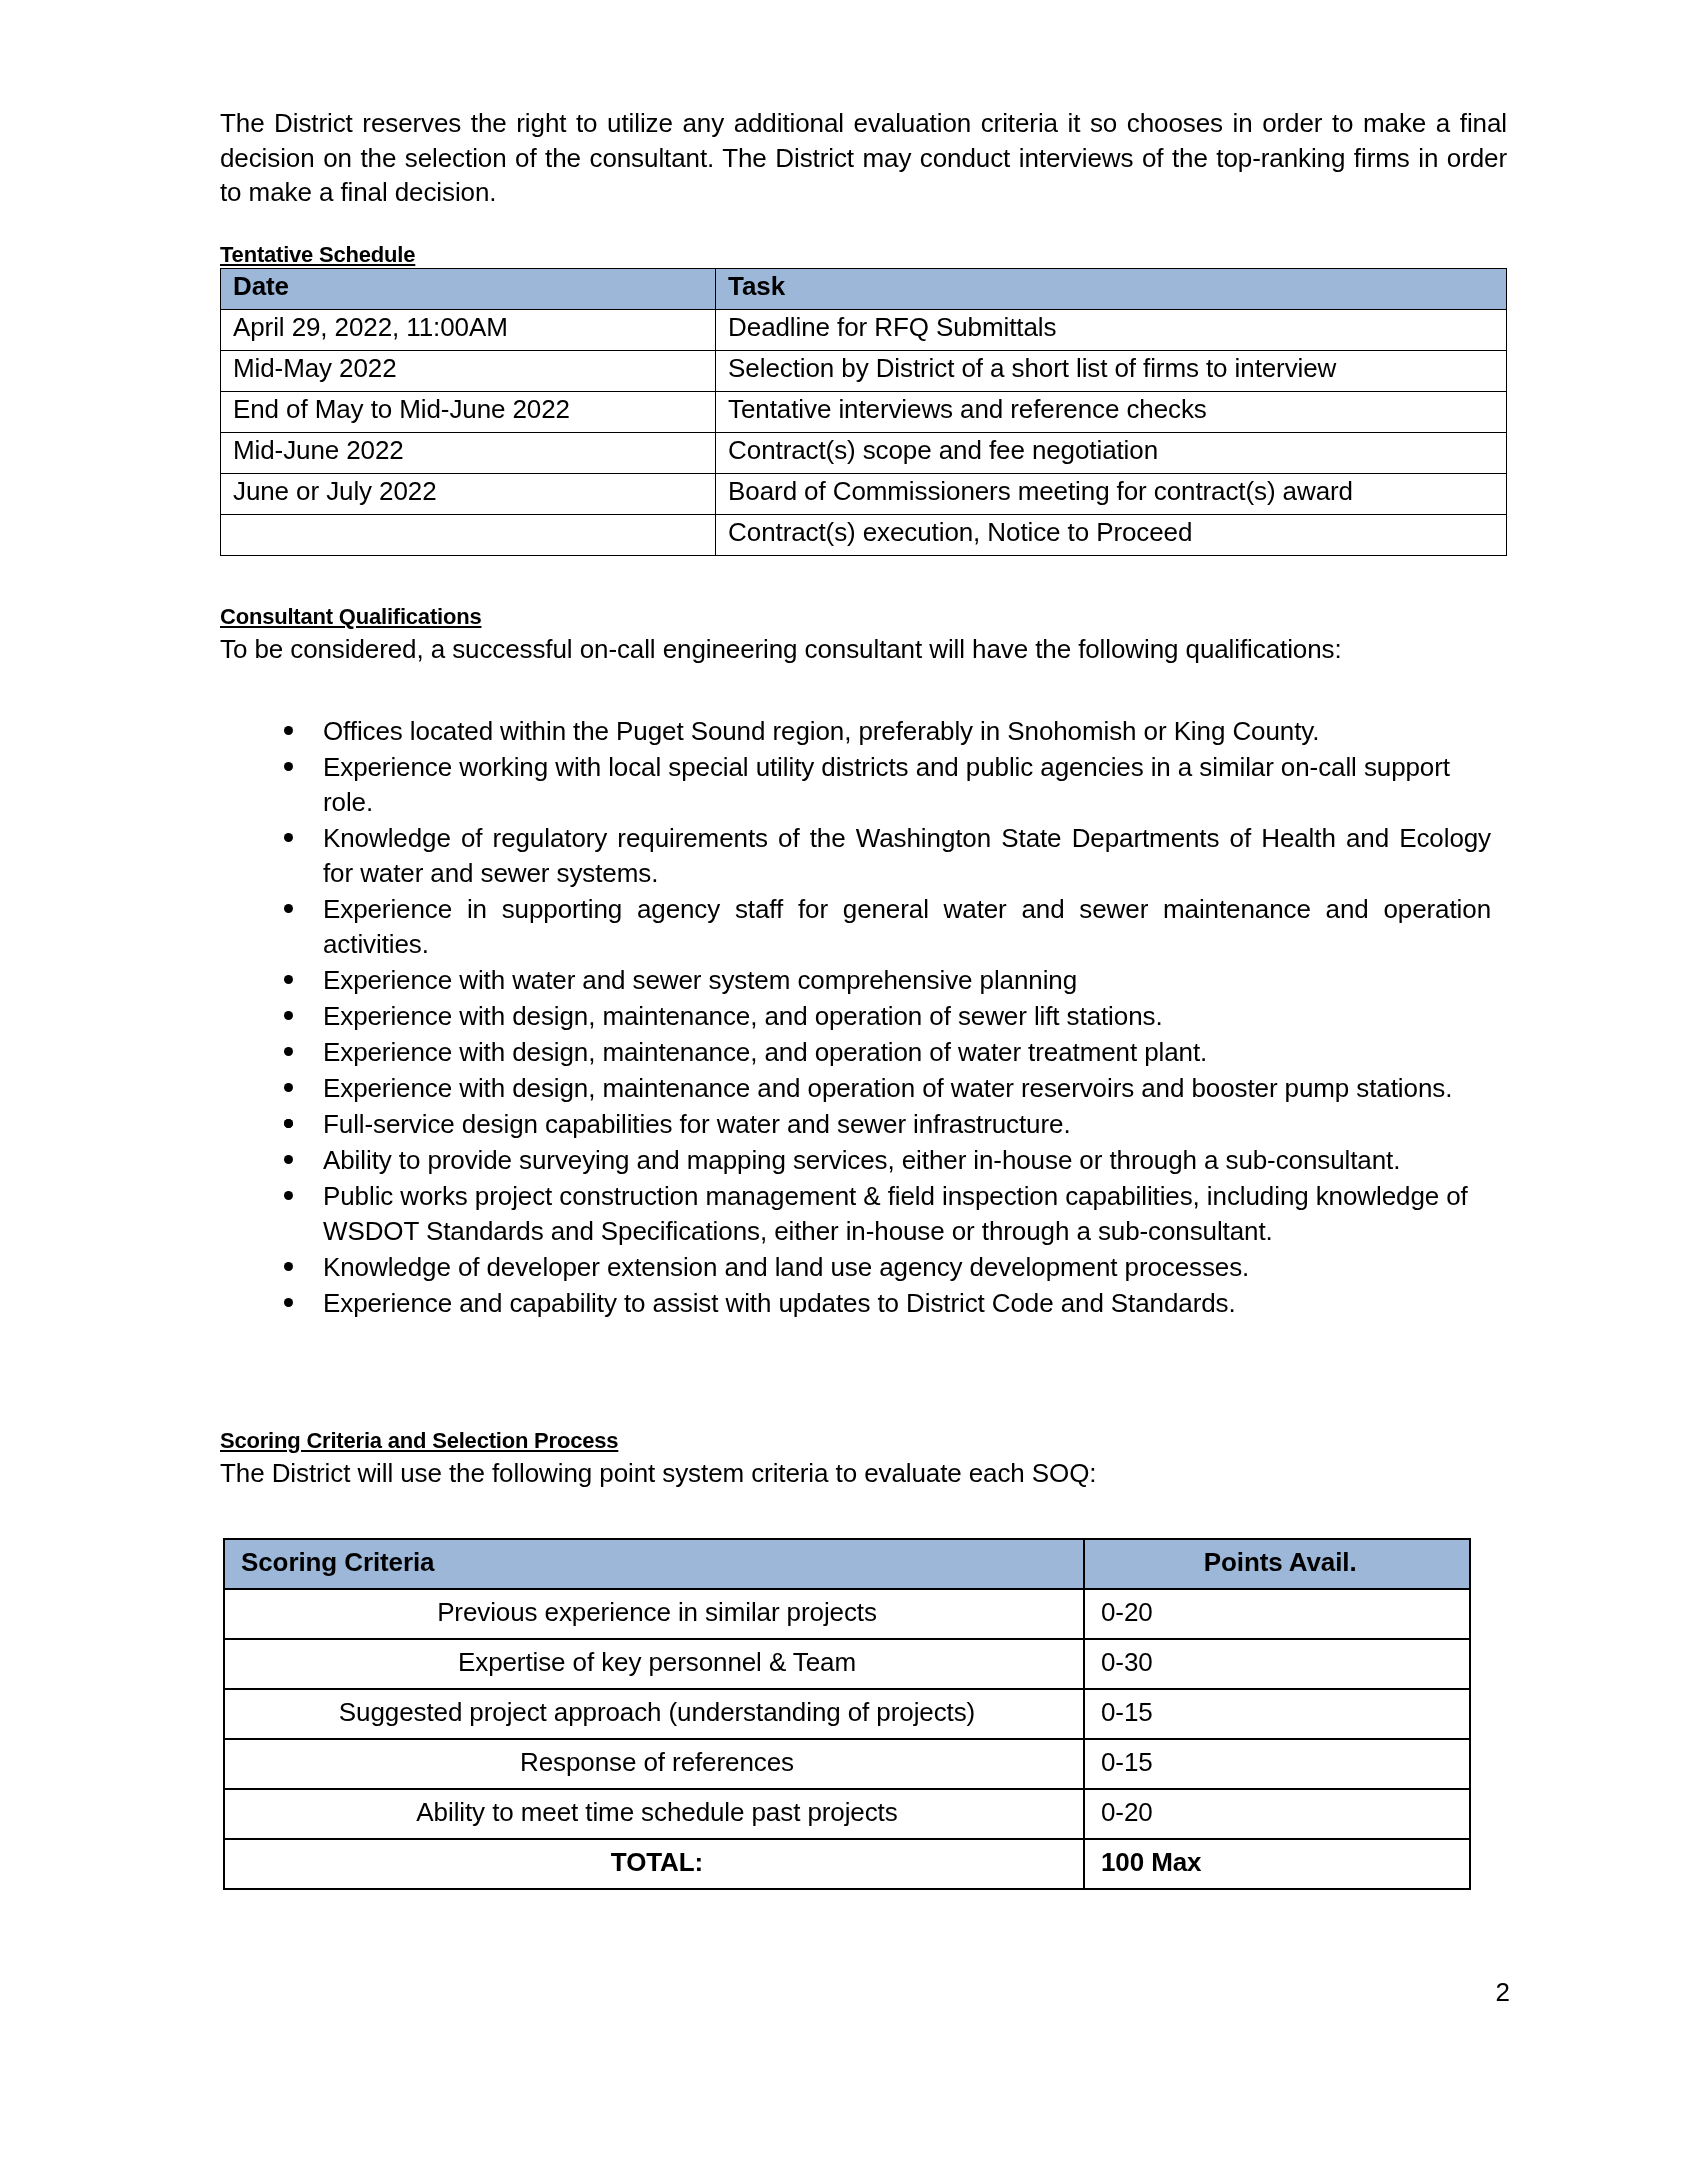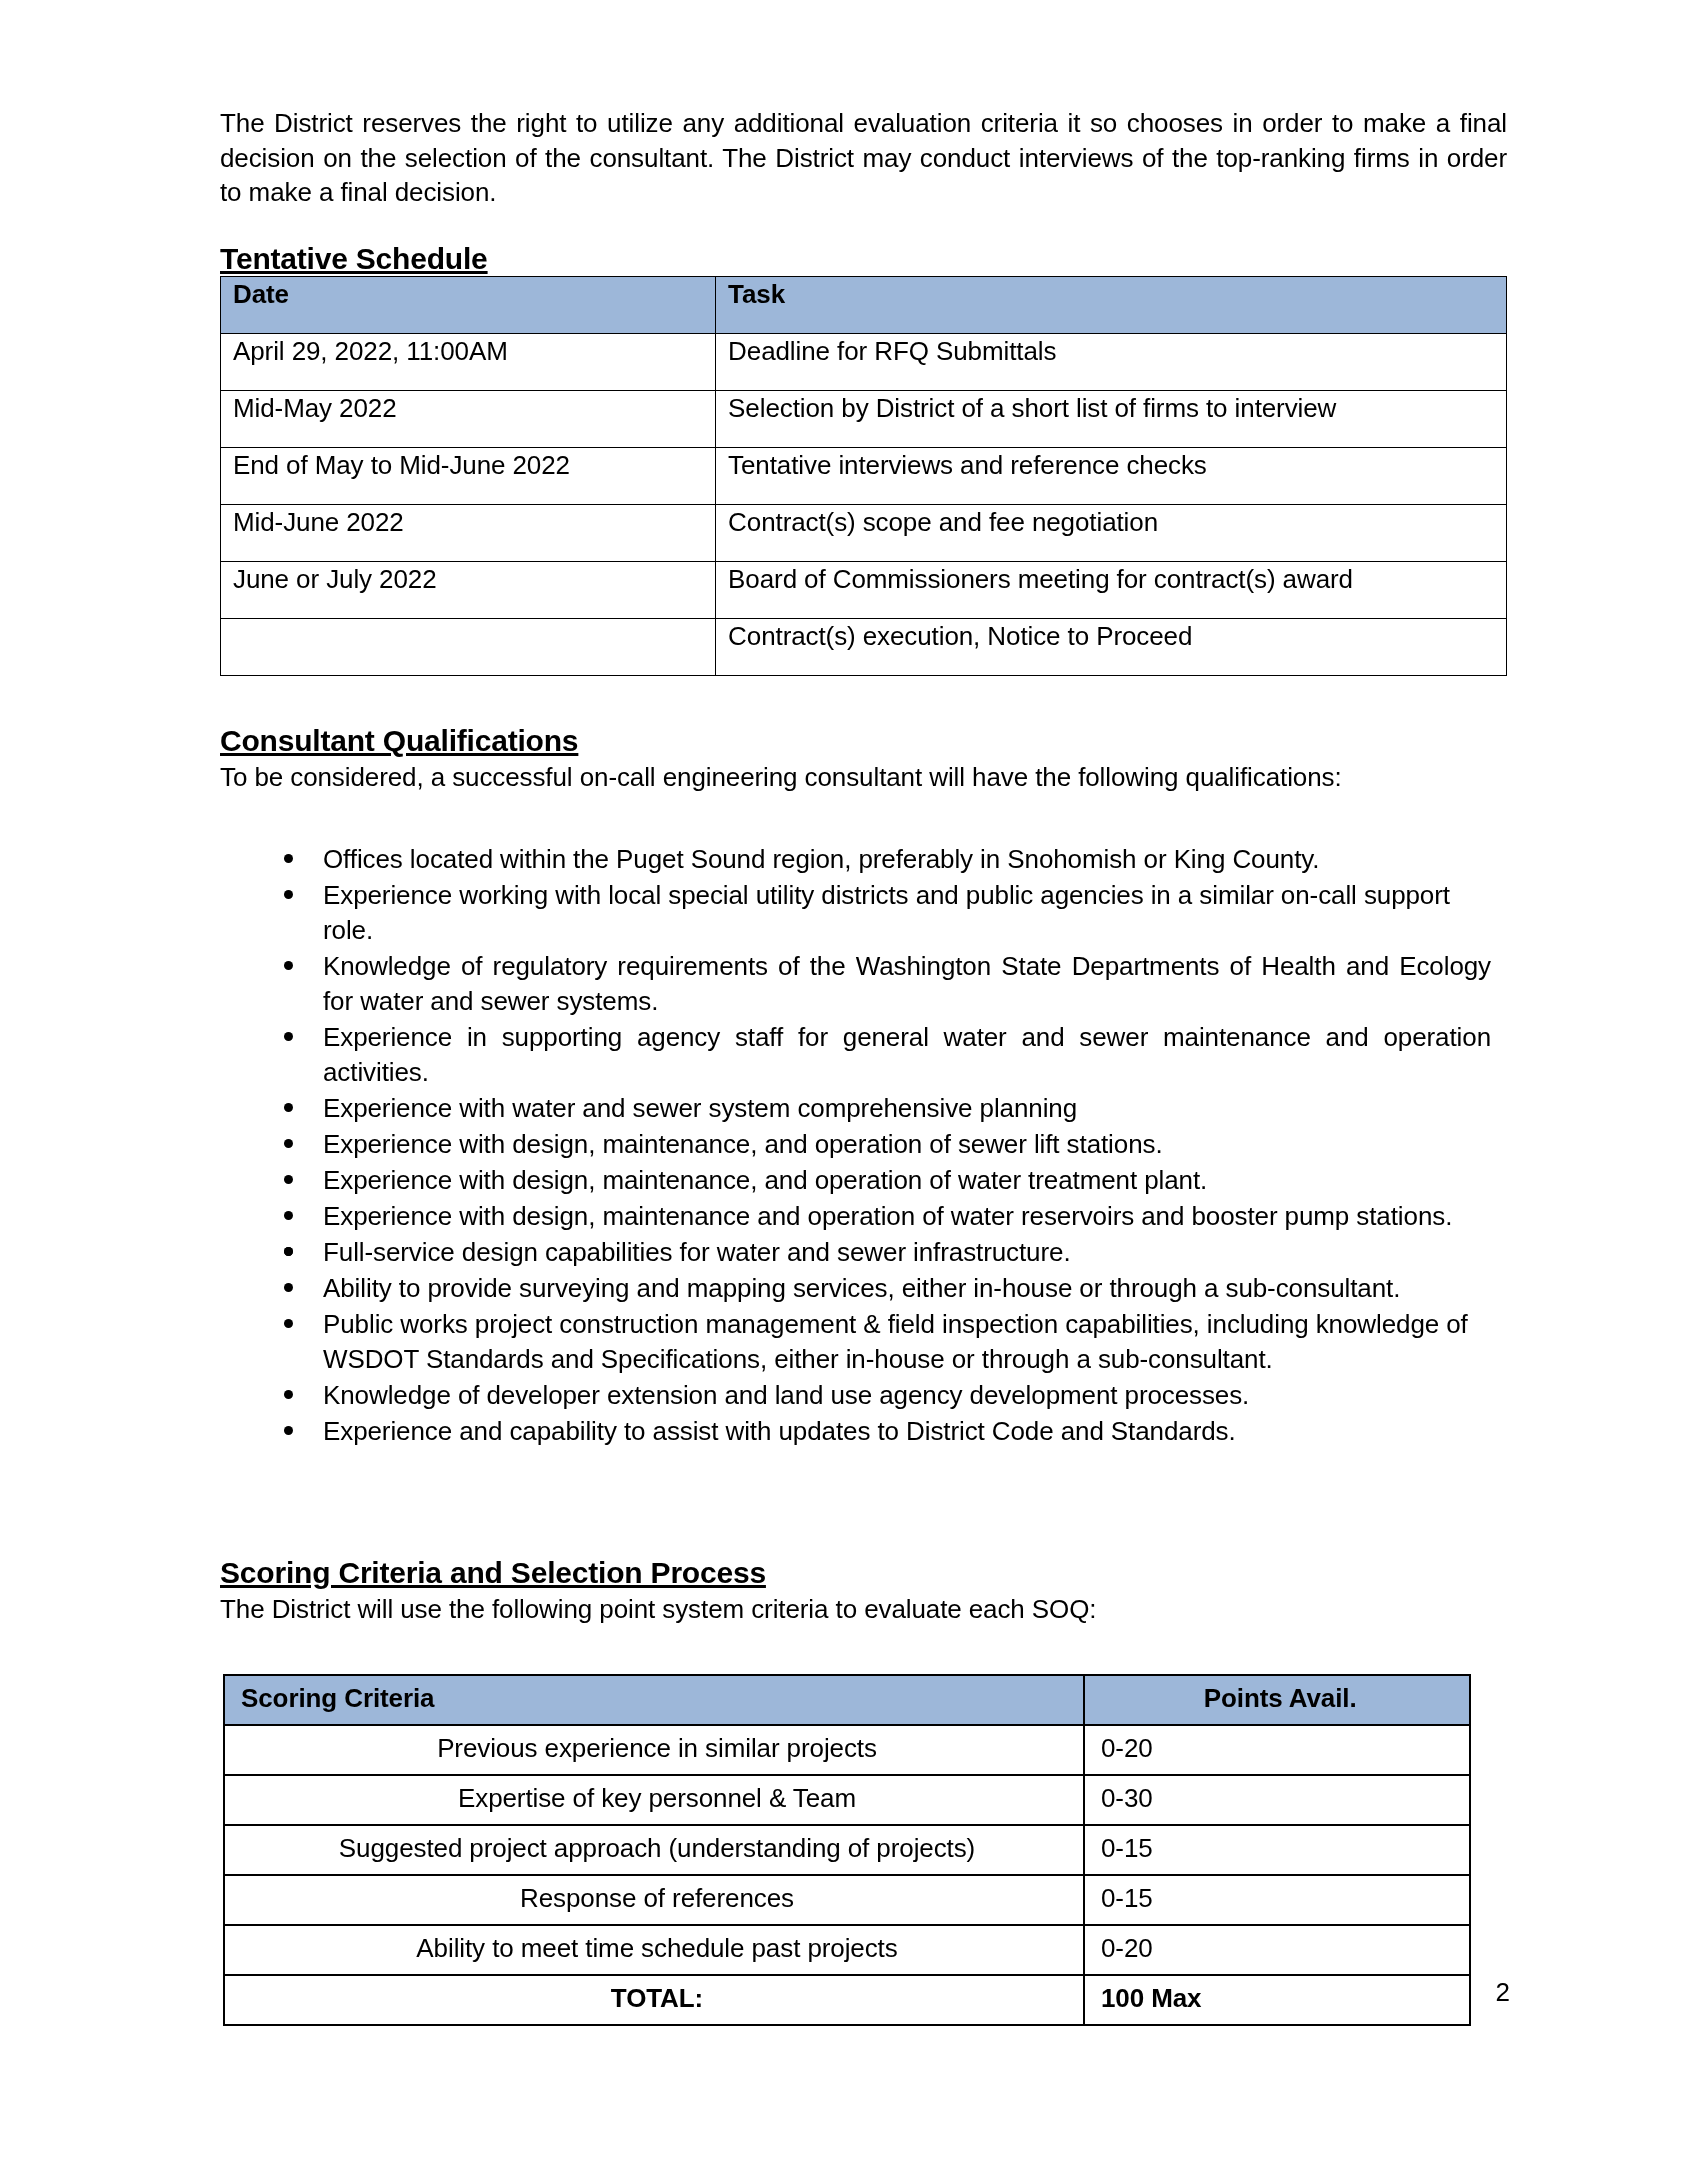--- a/index.html
+++ b/index.html
@@ -31,21 +31,21 @@
 
   
   p.para {
     font-size: 26px;
     line-height: 1.33;
     margin: 0 0 0 0;
     text-align: justify;
     letter-spacing: -0.1px;
   }
   .heading {
-    font-size: 30px;
+    font-size: 22px;
     font-weight: bold;
     text-decoration: underline;
     margin: 0;
     letter-spacing: -0.2px;
     display: inline-block;
   }
   .heading-line { margin: 0; }
   .subpara {
     font-size: 26px;
     line-height: 1.32;
@@ -57,21 +57,21 @@
   .spacer-60 { height: 59px; }
 
   
   table.doc-table {
     border-collapse: collapse;
     width: 100%;
     table-layout: fixed;
   }
   table.doc-table td, table.doc-table th {
     border: 1.6px solid #000000;
-    padding: 2px 6px 20px 12px;
+    padding: 2px 6px 4px 12px;
     font-size: 26px;
     line-height: 1.18;
     vertical-align: top;
     text-align: left;
     letter-spacing: -0.1px;
     height: 34px;
   }
   table.doc-table thead th {
     background: #9db7d9;
     font-weight: bold;

